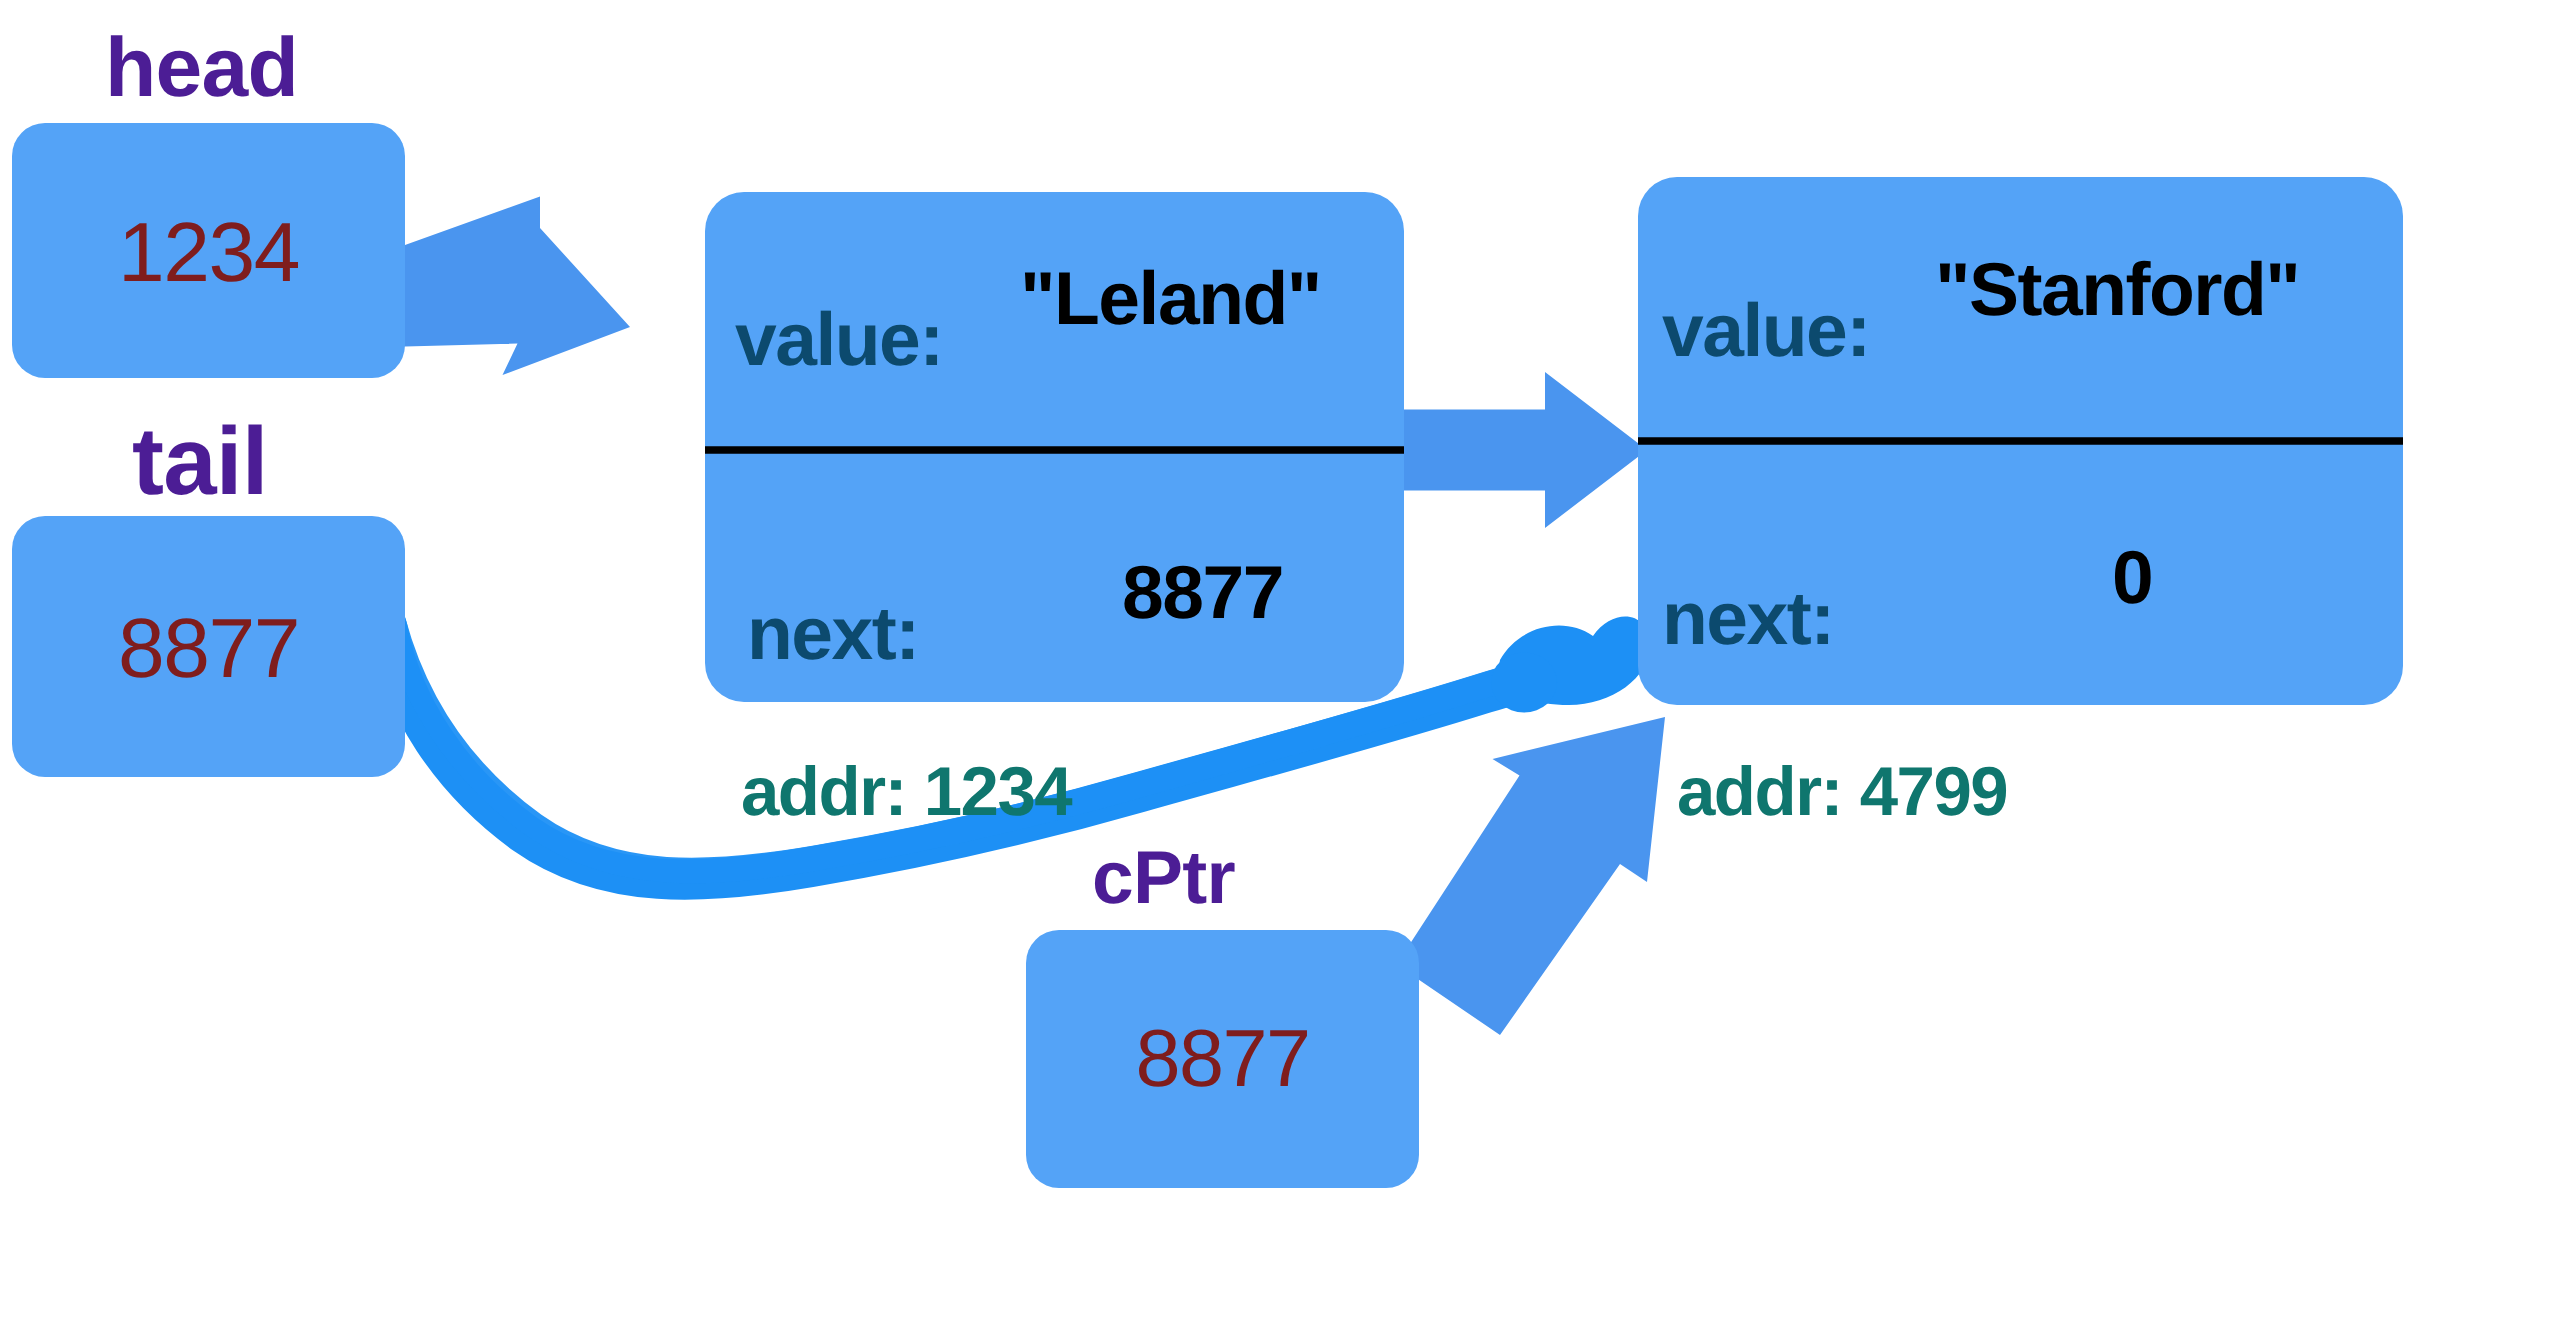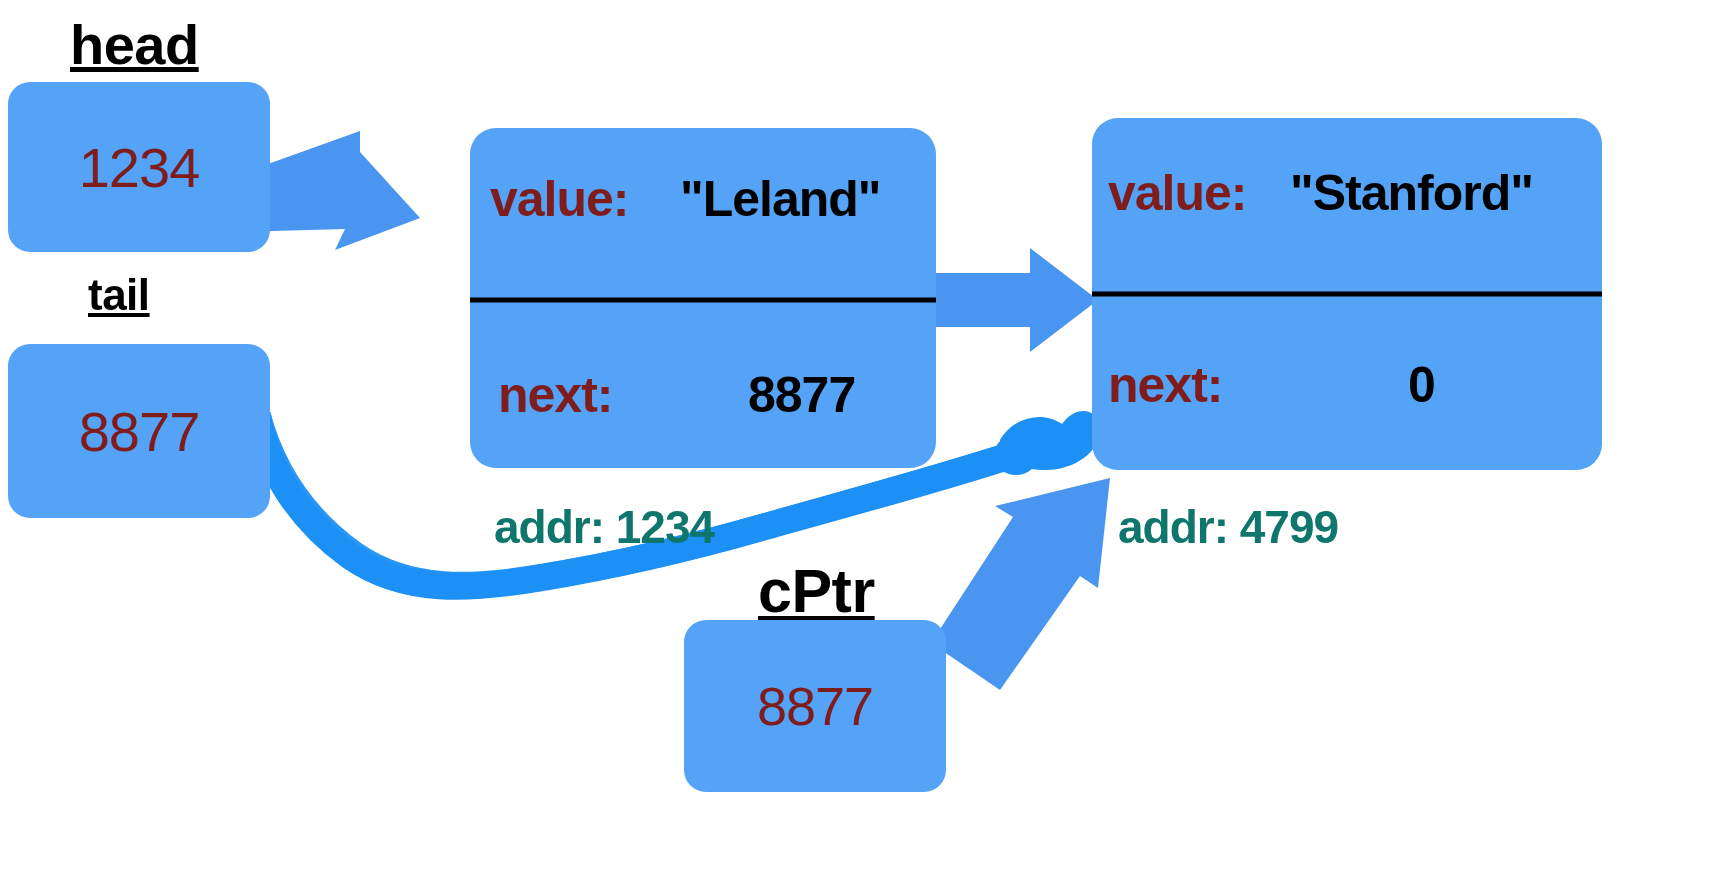--- a/index.html
+++ b/index.html
@@ -14,24 +14,23 @@
     height: 888px;
     background: #ffffff;
     font-family: "Liberation Sans", sans-serif;
     overflow: hidden;
   }
 
   
   .ptr-label {
     position: absolute;
     font-weight: bold;
-    color: #000000;
+    color: #4c1d95;
     white-space: nowrap;
     letter-spacing: -0.5px;
-    text-decoration: underline;
   }
 
   .ptr-box {
     position: absolute;
     background: #54a3f7;
     border-radius: 22px;
     display: flex;
     align-items: center;
     justify-content: center;
   }
@@ -59,22 +58,23 @@
     left: 0;
     right: 0;
     height: 5px;
     background: #000000;
     top: 50%;
     transform: translateY(-50%);
   }
   .field-key {
     position: absolute;
     font-weight: bold;
-    color: #7f1d1d;
+    color: #0c4a6e;
     letter-spacing: -1px;
+    margin-top: 27px;
   }
   .field-val {
     position: absolute;
     font-weight: bold;
     color: #000000;
     letter-spacing: -1px;
   }
 
   .addr-label {
     position: absolute;
@@ -133,21 +133,21 @@
       <ellipse cx="1016" cy="455" rx="22" ry="20" fill="#1d90f5"></ellipse>
     </g>
   </svg>
 
   <div class="ptr-label" style="left:70px; top:12px; font-size:56px;">head</div>
 
   <div class="ptr-box" style="left:8px; top:82px; width:262px; height:170px;">
     <span class="val" style="font-size:56px;">1234</span>
   </div>
 
-  <div class="ptr-label" style="left:88px; top:270px; font-size:44px;text-align:center;">tail</div>
+  <div class="ptr-label" style="left:88px; top:270px; font-size:64px;text-align:center;">tail</div>
 
   <div class="ptr-box" style="left:8px; top:344px; width:262px; height:174px;">
     <span class="val" style="font-size:56px;">8877</span>
   </div>
 
   <div class="node-box" style="left:470px; top:128px; width:466px; height:340px;">
     <div class="node-half">
       <span class="field-key" style="left:20px; top:42px; font-size:50px;">value:</span>
       <span class="field-val" style="left:210px; top:42px; font-size:50px;">"Leland"</span>
       <div class="node-divider" style="top:172px; left:0; right:0;"></div>
@@ -167,19 +167,19 @@
       <div class="node-divider" style="top:176px; left:0; right:0;"></div>
     </div>
     <div class="node-half">
       <span class="field-key" style="left:16px; top:62px; font-size:50px;">next:</span>
       <span class="field-val" style="left:316px; top:62px; font-size:50px;">0</span>
     </div>
   </div>
 
   <div class="addr-label" style="left:1118px; top:500px; font-size:46px;">addr: 4799</div>
 
-  <div class="ptr-label" style="left:758px; top:556px; font-size:61px;">cPtr</div>
+  <div class="ptr-label" style="left:728px; top:556px; font-size:50px;">cPtr</div>
 
   <div class="ptr-box" style="left:684px; top:620px; width:262px; height:172px;">
     <span class="val" style="font-size:54px;">8877</span>
   </div>
 
 </div>
 
 </body></html>

